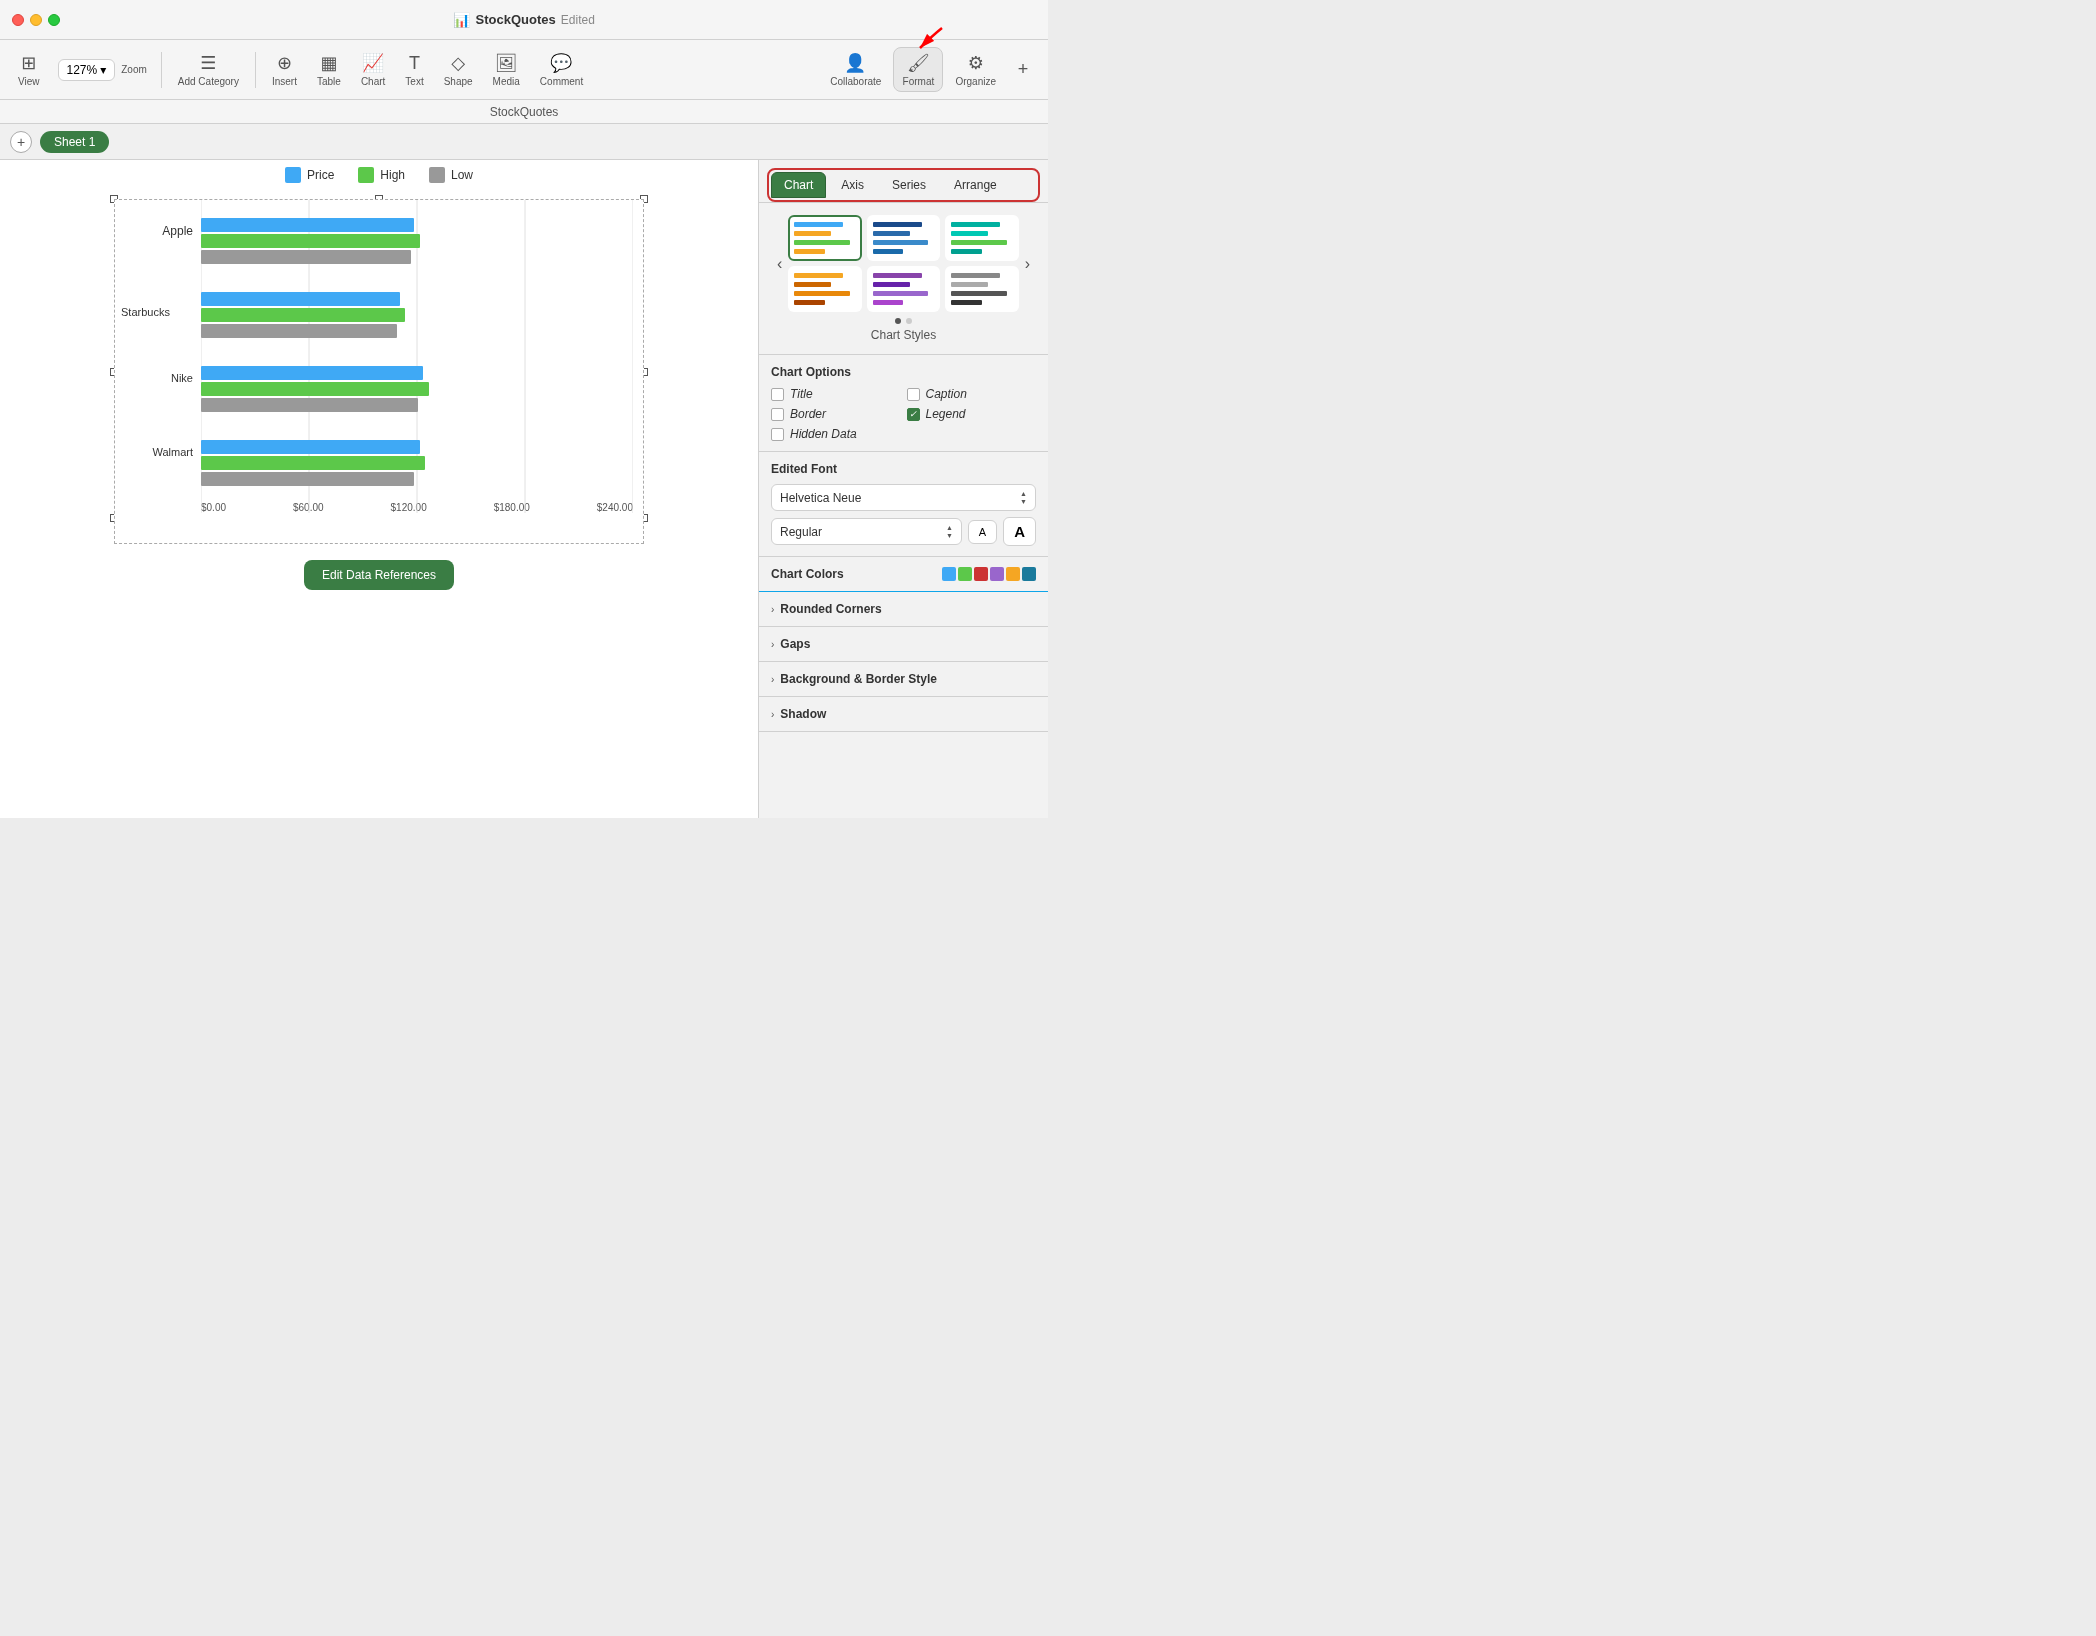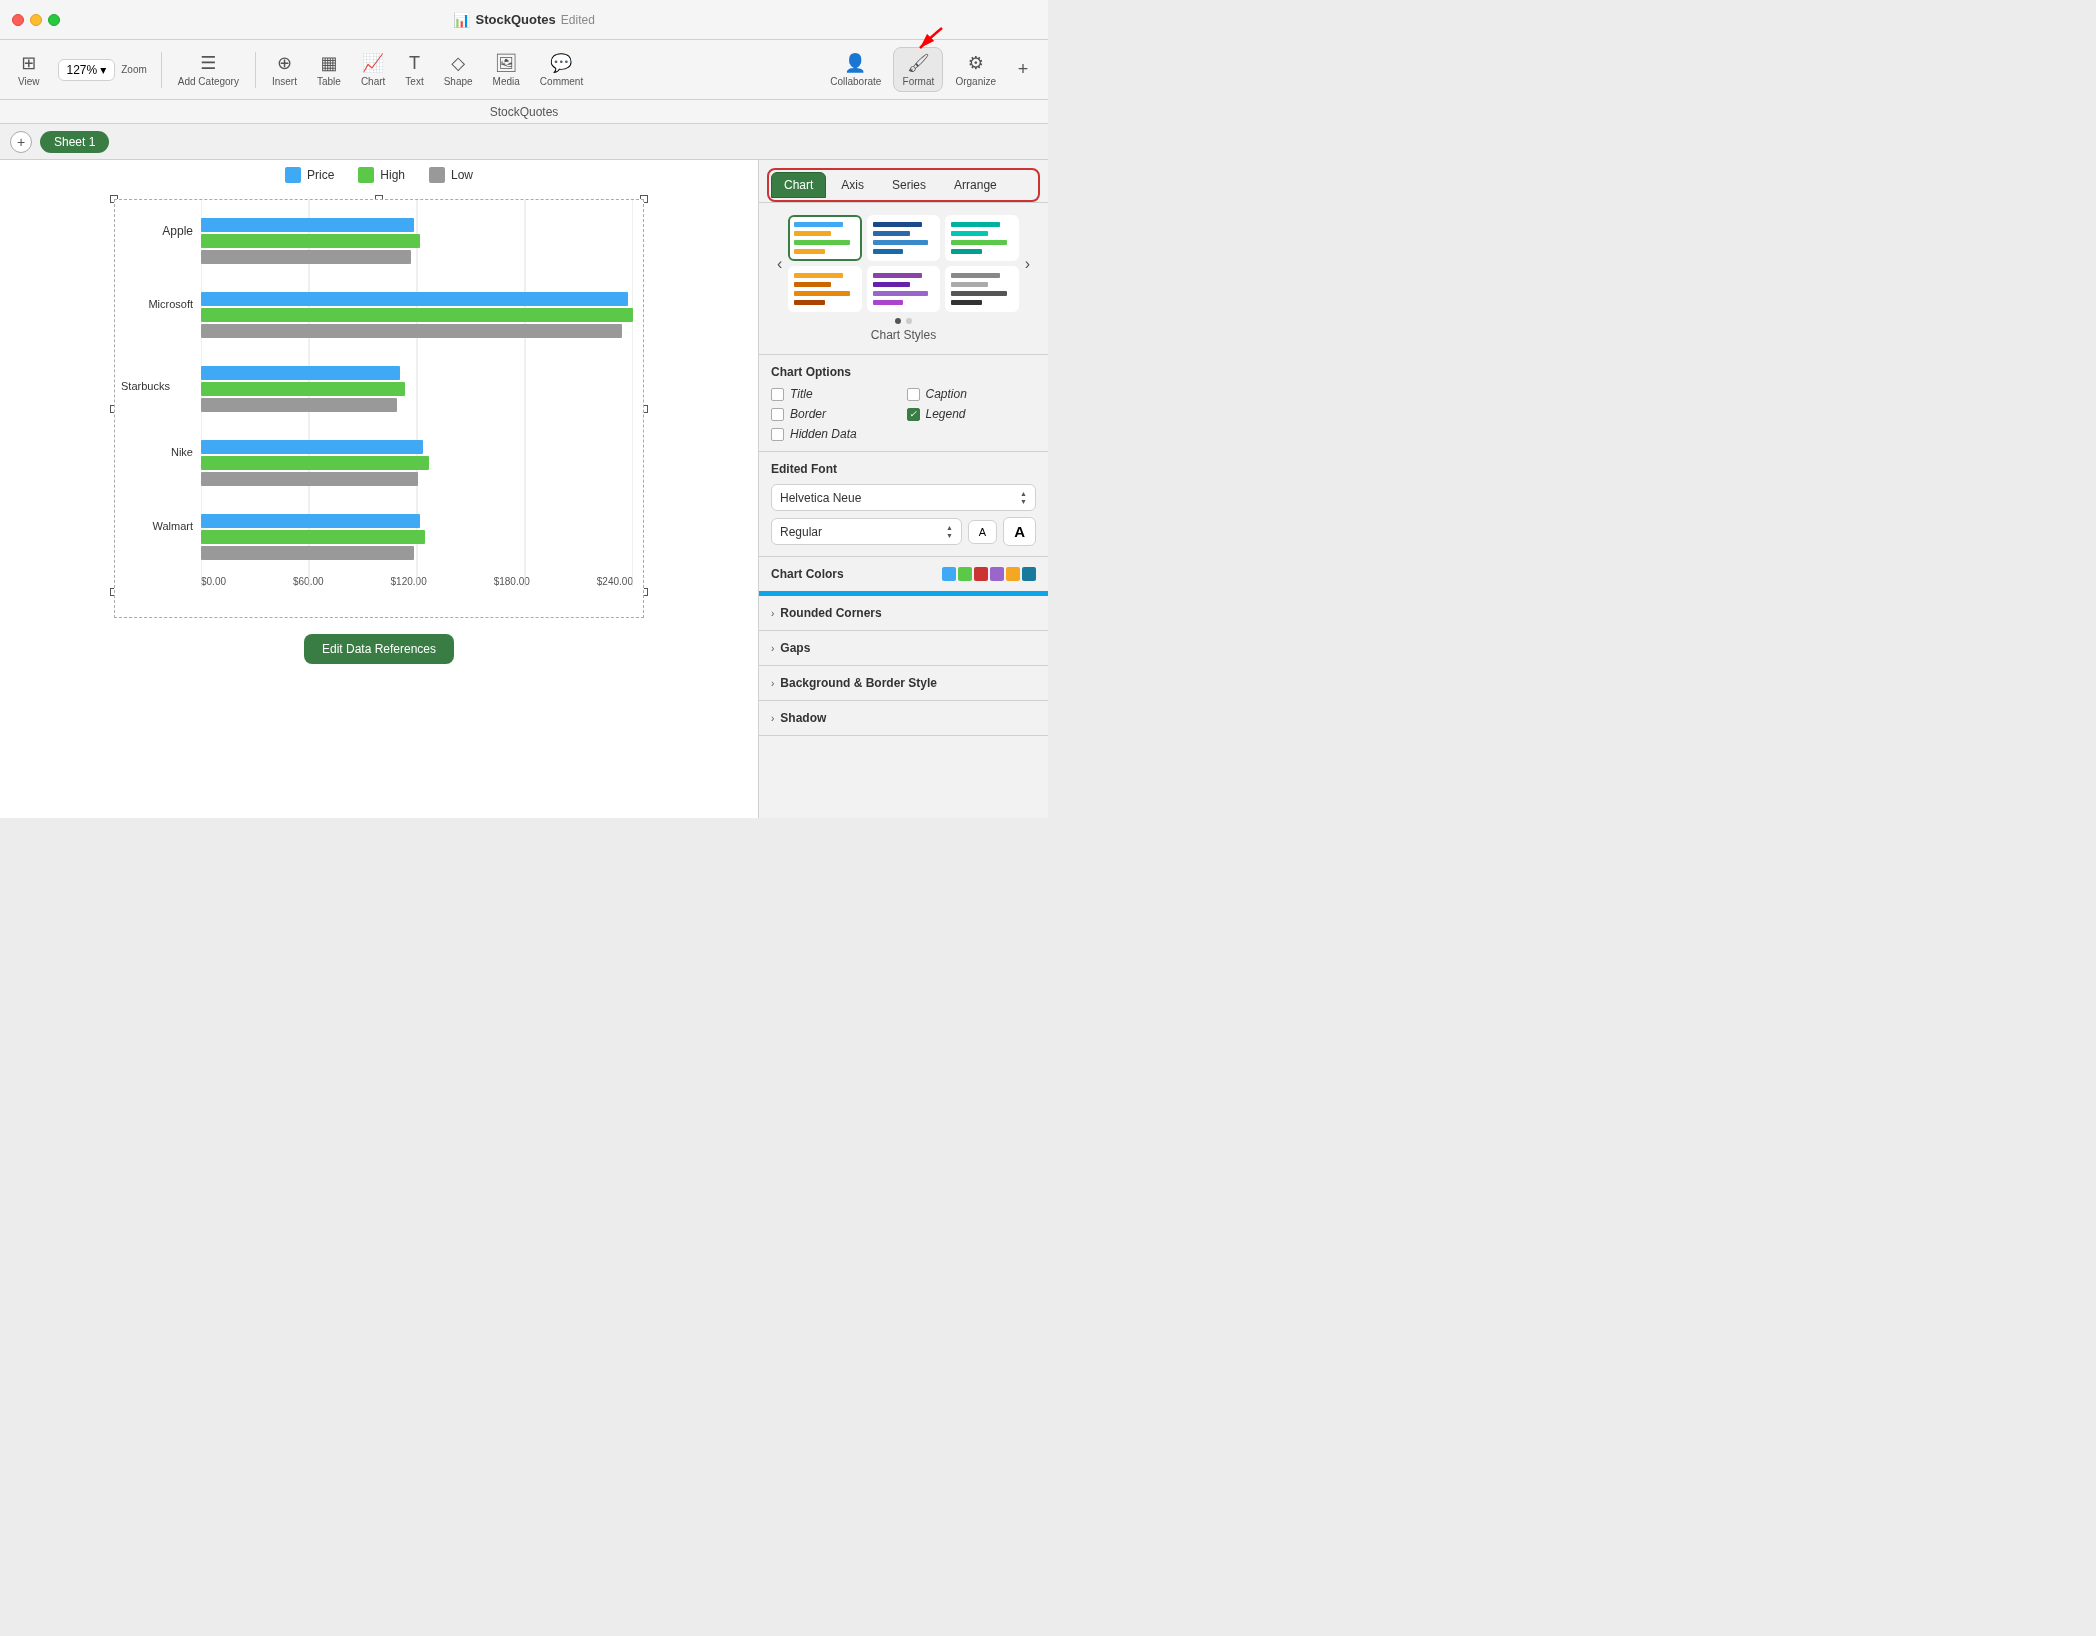--- a/index.html
+++ b/index.html
@@ -333,21 +333,21 @@
       border: 1px solid #d0d0d0;
       border-radius: 6px;
       padding: 5px 10px;
       font-size: 12px;
       cursor: pointer;
     }
 
     
     .colors-section {
       padding: 10px 12px;
-      border-bottom: 5px solid #0ea5e9;
+      border-bottom: 1px solid #0ea5e9;
       display: flex;
       align-items: center;
       justify-content: space-between;
     }
     .colors-title { font-size: 12px; font-weight: 600; color: #333; }
     .color-swatches {
       display: flex;
       gap: 2px;
     }
     .color-swatch {
@@ -537,32 +537,20 @@
                 <div style="height: 100%; background: rgb(63, 169, 245); width: 49.3827%; border-radius: 1px;"></div>
               </div>
               <div style="height: 14px; margin: 2px 0px;">
                 <div style="height: 100%; background: rgb(92, 200, 74); width: 50.6173%; border-radius: 1px;"></div>
               </div>
               <div style="height: 14px; margin: 2px 0px;">
                 <div style="height: 100%; background: rgb(153, 153, 153); width: 48.5597%; border-radius: 1px;"></div>
               </div>
             </div>
             <div style="position: relative; margin-bottom: 10px;">
-              <div style="position: absolute; left: -80px; top: 8px; font-size: 11px; color: rgb(51, 51, 51); width: 72px; text-align: right;">Microsoft</div>
-              <div style="height: 14px; margin: 2px 0px;">
-                <div style="height: 100%; background: rgb(63, 169, 245); width: 98.7654%; border-radius: 1px;"></div>
-              </div>
-              <div style="height: 14px; margin: 2px 0px;">
-                <div style="height: 100%; background: rgb(92, 200, 74); width: 100%; border-radius: 1px;"></div>
-              </div>
-              <div style="height: 14px; margin: 2px 0px;">
-                <div style="height: 100%; background: rgb(153, 153, 153); width: 97.5309%; border-radius: 1px;"></div>
-              </div>
-            </div>
-            <div style="position: relative; margin-bottom: 10px;">
               <div style="position: absolute; left: -80px; top: 16px; font-size: 11px; color: rgb(51, 51, 51); width: 72px; text-align: left;">Starbucks</div>
               <div style="height: 14px; margin: 2px 0px;">
                 <div style="height: 100%; background: rgb(63, 169, 245); width: 46.0905%; border-radius: 1px;"></div>
               </div>
               <div style="height: 14px; margin: 2px 0px;">
                 <div style="height: 100%; background: rgb(92, 200, 74); width: 47.3251%; border-radius: 1px;"></div>
               </div>
               <div style="height: 14px; margin: 2px 0px;">
                 <div style="height: 100%; background: rgb(153, 153, 153); width: 45.2675%; border-radius: 1px;"></div>
               </div>

